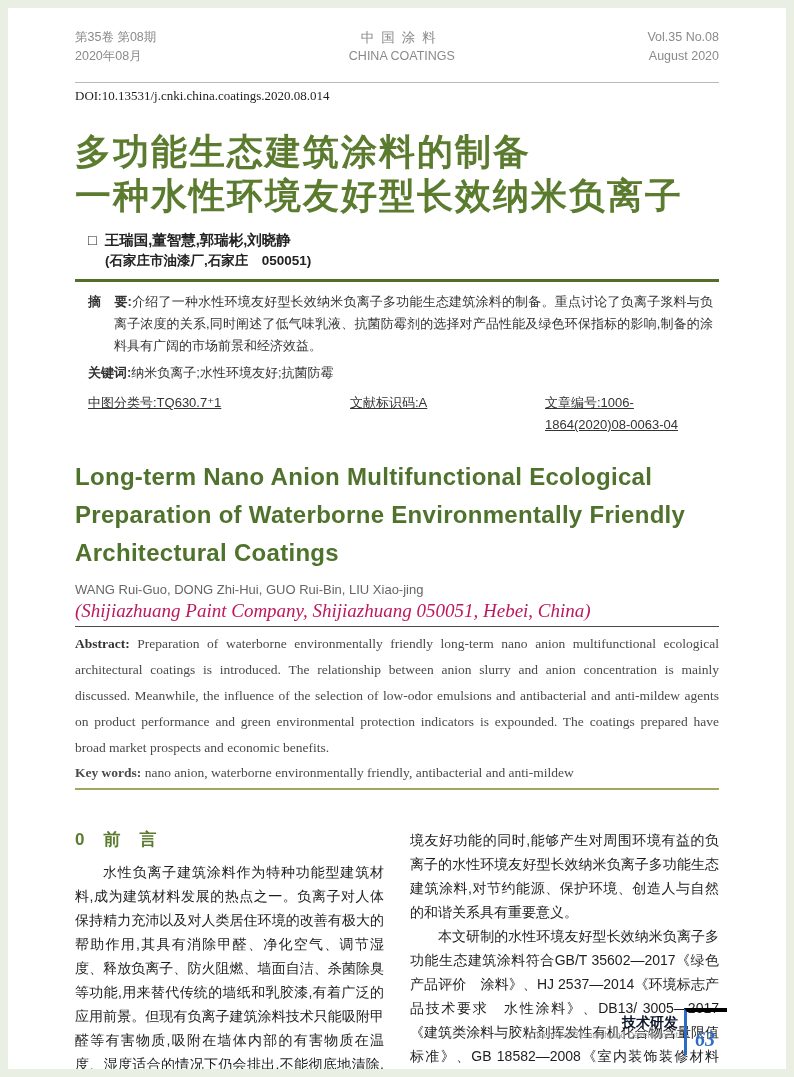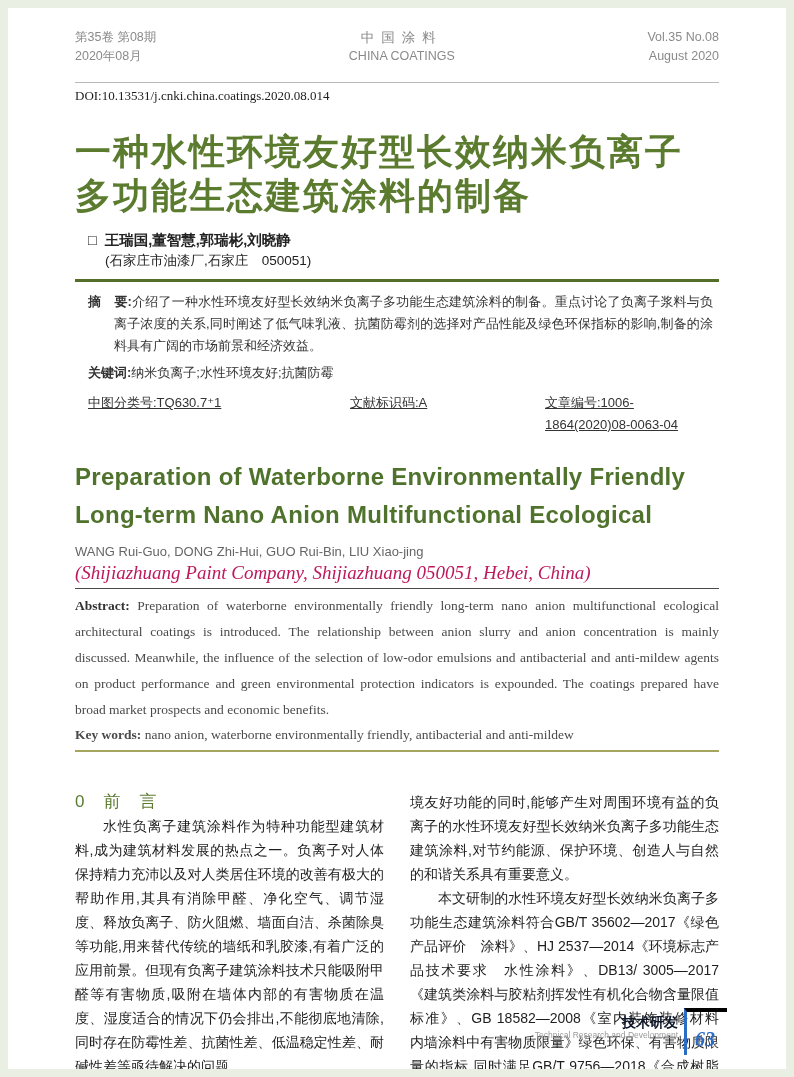--- a/index.html
+++ b/index.html
@@ -23,21 +23,21 @@
   .jheader .center .cn { letter-spacing:7px; font-size:13.5px; }
   .jheader .right { text-align:right; }
   .doi { font-family:Liberation Serif, serif; color:#1c1c1c;
     font-size:13px; margin-top:5px; }
   
   .title-cn { margin-top:26px; color:#5b7b2f; font-weight:bold;
     font-size:36px; line-height:44px; letter-spacing:2px; }
   .byline { margin-top:12px; padding-left:13px; font-size:14.5px; font-weight:bold;
     color:#222; line-height:21px; }
   .byline .marker { font-weight:normal; margin-right:8px; }
-  .affil-cn { padding-left:30px; font-size:13.5px; font-weight:normal; color:#222; line-height:20px; }
+  .affil-cn { padding-left:30px; font-size:13.5px; font-weight:bold; color:#222; line-height:20px; }
   .rule-green { border:none; border-top:3px solid #546e29; margin-top:8px; }
   
   .abs-block { padding:9px 6px 0 13px; color:#333; font-size:13px; line-height:22px; }
   .abs-cn { padding-left:26px; text-indent:-26px; text-align:justify; }
   .kw-cn { margin-top:5px; }
   .meta-row { display:grid; grid-template-columns:262px 195px 1fr; margin-top:8px;text-decoration:underline; }
   
   .title-en { margin-top:22px; color:#4f722c; font-weight:bold;
     font-size:24px; line-height:38px; letter-spacing:0.3px; }
   .authors-en { margin-top:8px; color:#666; font-size:13px; line-height:19px; }
@@ -46,21 +46,21 @@
   .rule-dark { border:none; border-top:1px solid #4a4a4a; margin-top:6px; }
   .abs-en { font-family:"Liberation Serif","DejaVu Serif",serif; color:#4a4a4a;
     font-size:13.5px; line-height:26px; text-align:justify; margin-top:4px; }
   .abs-en b, .abs-cn b { color:#333; }
   .kw-en { font-family:Liberation Serif, serif; color:#4a4a4a;
     font-size:13.5px; line-height:24px; }
   .rule-olive { border:none; border-top:2px solid #a6a55e; margin-top:3px; }
   
   .columns { display:flex; gap:26px; margin-top:38px; }
   .col { flex:1; font-size:14px; line-height:24px; color:#1e1e1e; text-align:justify; }
-  .sec-heading { color:#5b7b2f; font-weight:normal; font-size:17px; letter-spacing:1px; }
+  .sec-heading { color:#5b7b2f; font-weight:bold; font-size:17px; margin-bottom:8px; letter-spacing:1px; }
   .col p.indent { text-indent:2em; }
   
   .pfooter { position:absolute; right:59px; bottom:14px; display:flex; align-items:flex-start; }
   .pfooter .labels { text-align:right; padding-top:6px; }
   .pfooter .cn { color:#0f172a; font-weight:bold; font-size:14px; line-height:16px; }
   .pfooter .en { color:#9a9a9a; font-size:8.5px; line-height:11px; }
   .pagenum { margin-left:6px; border-top:4px solid #000000; border-left:3px solid #2b6cc4;
     padding:16px 12px 4px 8px; color:#2b6cc4; font-size:20px; font-weight:bold;
     font-style:italic; font-family:"Liberation Serif","DejaVu Serif",serif; }
 </style>
@@ -79,44 +79,45 @@
       <div>CHINA COATINGS</div>
     </div>
     <div class="right">
       <div>Vol.35 No.08</div>
       <div>August 2020</div>
     </div>
   </div>
   <div class="doi">DOI:10.13531/j.cnki.china.coatings.2020.08.014</div>
 
   <div class="title-cn">
+    <div>多功能生态建筑涂料的制备</div>
     <div>一种水性环境友好型长效纳米负离子</div>
-    <div>多功能生态建筑涂料的制备</div>
   </div>
 
   <div class="byline">
     <span class="marker">□</span><span>王瑞国,董智慧,郭瑞彬,刘晓静</span>
   </div>
   <div class="affil-cn">(石家庄市油漆厂,石家庄　050051)</div>
 
   <hr class="rule-green">
 
   <div class="abs-block">
     <p class="abs-cn"><b>摘　要:</b><span>介绍了一种水性环境友好型长效纳米负离子多功能生态建筑涂料的制备。重点讨论了负离子浆料与负离子浓度的关系,同时阐述了低气味乳液、抗菌防霉剂的选择对产品性能及绿色环保指标的影响,制备的涂料具有广阔的市场前景和经济效益。</span></p>
     <p class="kw-cn"><b>关键词:</b><span>纳米负离子;水性环境友好;抗菌防霉</span></p>
     <div class="meta-row">
       <span>中图分类号:TQ630.7⁺1</span>
       <span>文献标识码:A</span>
       <span>文章编号:1006-1864(2020)08-0063-04</span>
     </div>
   </div>
 
   <div class="title-en">
+    <div>Long-term Nano Anion Multifunctional Ecological</div>
     <div>Preparation of Waterborne Environmentally Friendly</div>
-    <div>Long-term Nano Anion Multifunctional Ecological</div>
+    <div>Architectural Coatings</div>
   </div>
   <div class="authors-en">WANG Rui-Guo, DONG Zhi-Hui, GUO Rui-Bin, LIU Xiao-jing</div>
   <div class="affil-en">(Shijiazhuang Paint Company, Shijiazhuang 050051, Hebei, China)</div>
 
   <hr class="rule-dark">
 
   <p class="abs-en"><b>Abstract:</b> <span>Preparation of waterborne environmentally friendly long-term nano anion multifunctional ecological architectural coatings is introduced. The relationship between anion slurry and anion concentration is mainly discussed. Meanwhile, the influence of the selection of low-odor emulsions and antibacterial and anti-mildew agents on product performance and green environmental protection indicators is expounded. The coatings prepared have broad market prospects and economic benefits.</span></p>
   <p class="kw-en"><b>Key words:</b> <span>nano anion, waterborne environmentally friendly, antibacterial and anti-mildew</span></p>
 
   <hr class="rule-olive">

